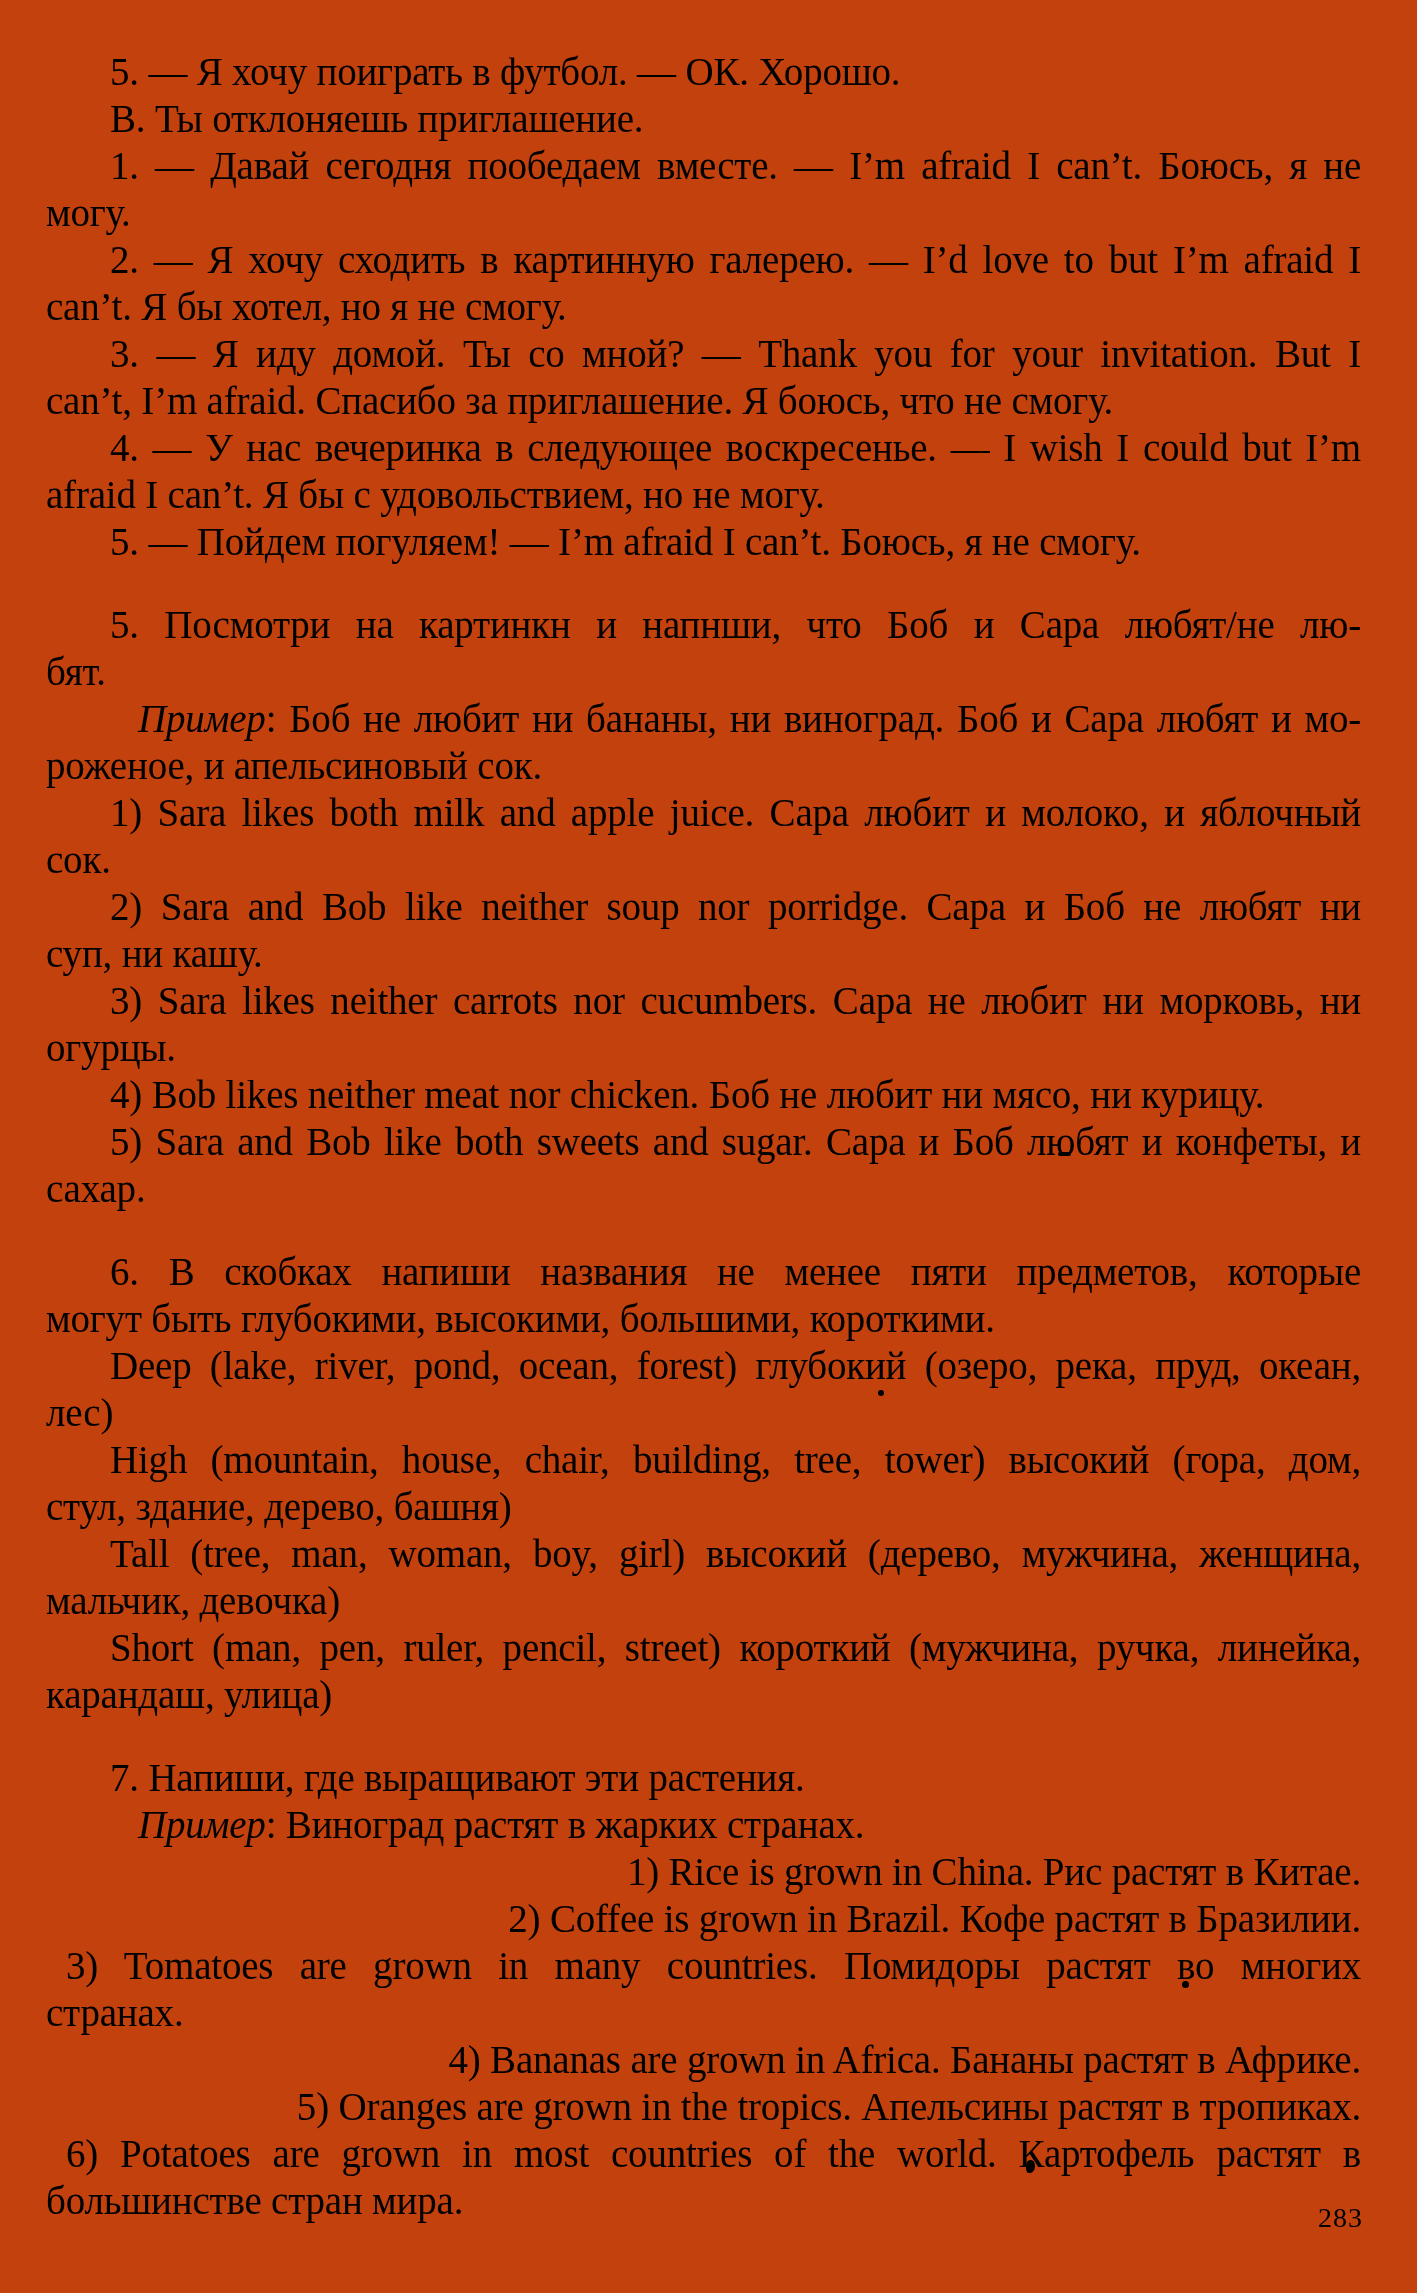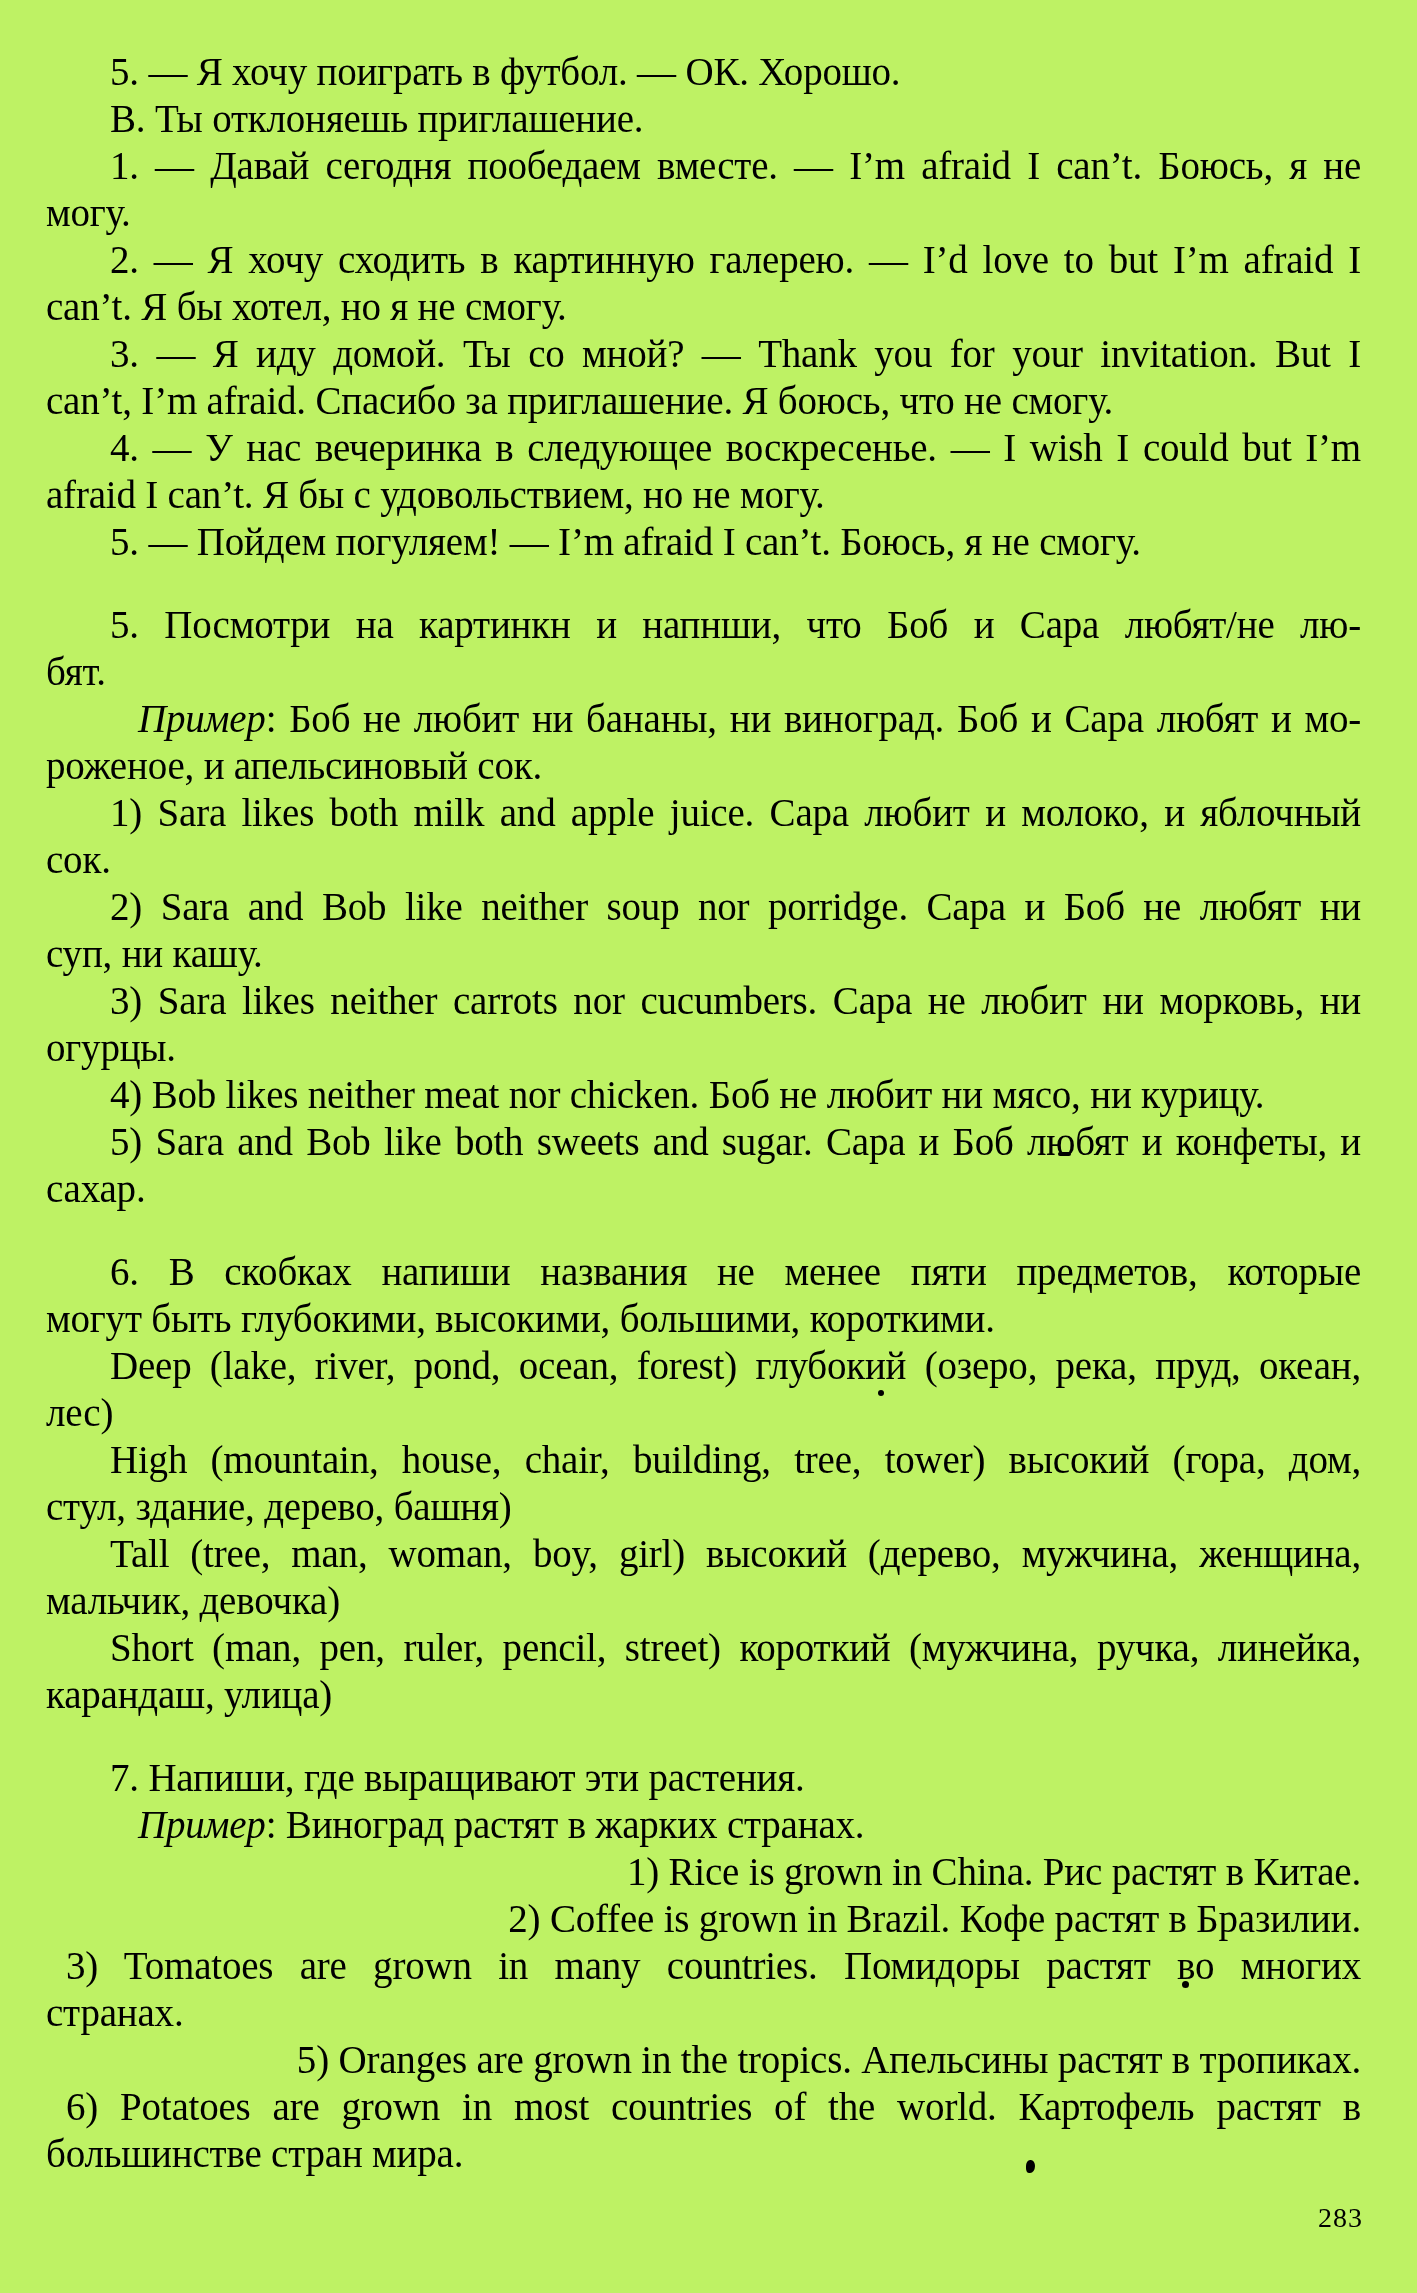--- a/index.html
+++ b/index.html
@@ -4,21 +4,21 @@
 <style>
   html, body {
     margin: 0;
     padding: 0;
     background: #ffffff;
   }
   .page {
     position: relative;
     width: 1417px;
     height: 2293px;
-    background: #bef264;
+    background: #c2410c;
     color: #000000;
     font-family: "Liberation Serif", "DejaVu Serif", serif;
     overflow: hidden;
   }
   .text-column {
     position: absolute;
     left: 46px;
     top: 48px;
     width: 1315px;
   }
@@ -143,20 +143,23 @@
         <div class="line indent-small"><span class="seg">1) Rice is grown in China. Рис растят в Китае.</span></div>
       </div>
       <div class="block paragraph">
         <div class="line indent-small"><span class="seg">2) Coffee is grown in Brazil. Кофе растят в Бразилии.</span></div>
       </div>
       <div class="block paragraph">
         <div class="line justify indent-small"><span class="seg">3) Tomatoes are grown in many countries. Помидоры растят во многих</span></div>
         <div class="line"><span class="seg">странах.</span></div>
       </div>
       <div class="block paragraph">
+        <div class="line indent-small"><span class="seg">4) Bananas are grown in Africa. Бананы растят в Африке.</span></div>
+      </div>
+      <div class="block paragraph">
         <div class="line indent-small"><span class="seg">5) Oranges are grown in the tropics. Апельсины растят в тропиках.</span></div>
       </div>
       <div class="block paragraph">
         <div class="line justify indent-small"><span class="seg">6) Potatoes are grown in most countries of the world. Картофель растят в</span></div>
         <div class="line"><span class="seg">большинстве стран мира.</span></div>
       </div>
     </div>
   <div class="page-number">283</div>
   <div class="speck s1"></div>
   <div class="speck s2"></div>

